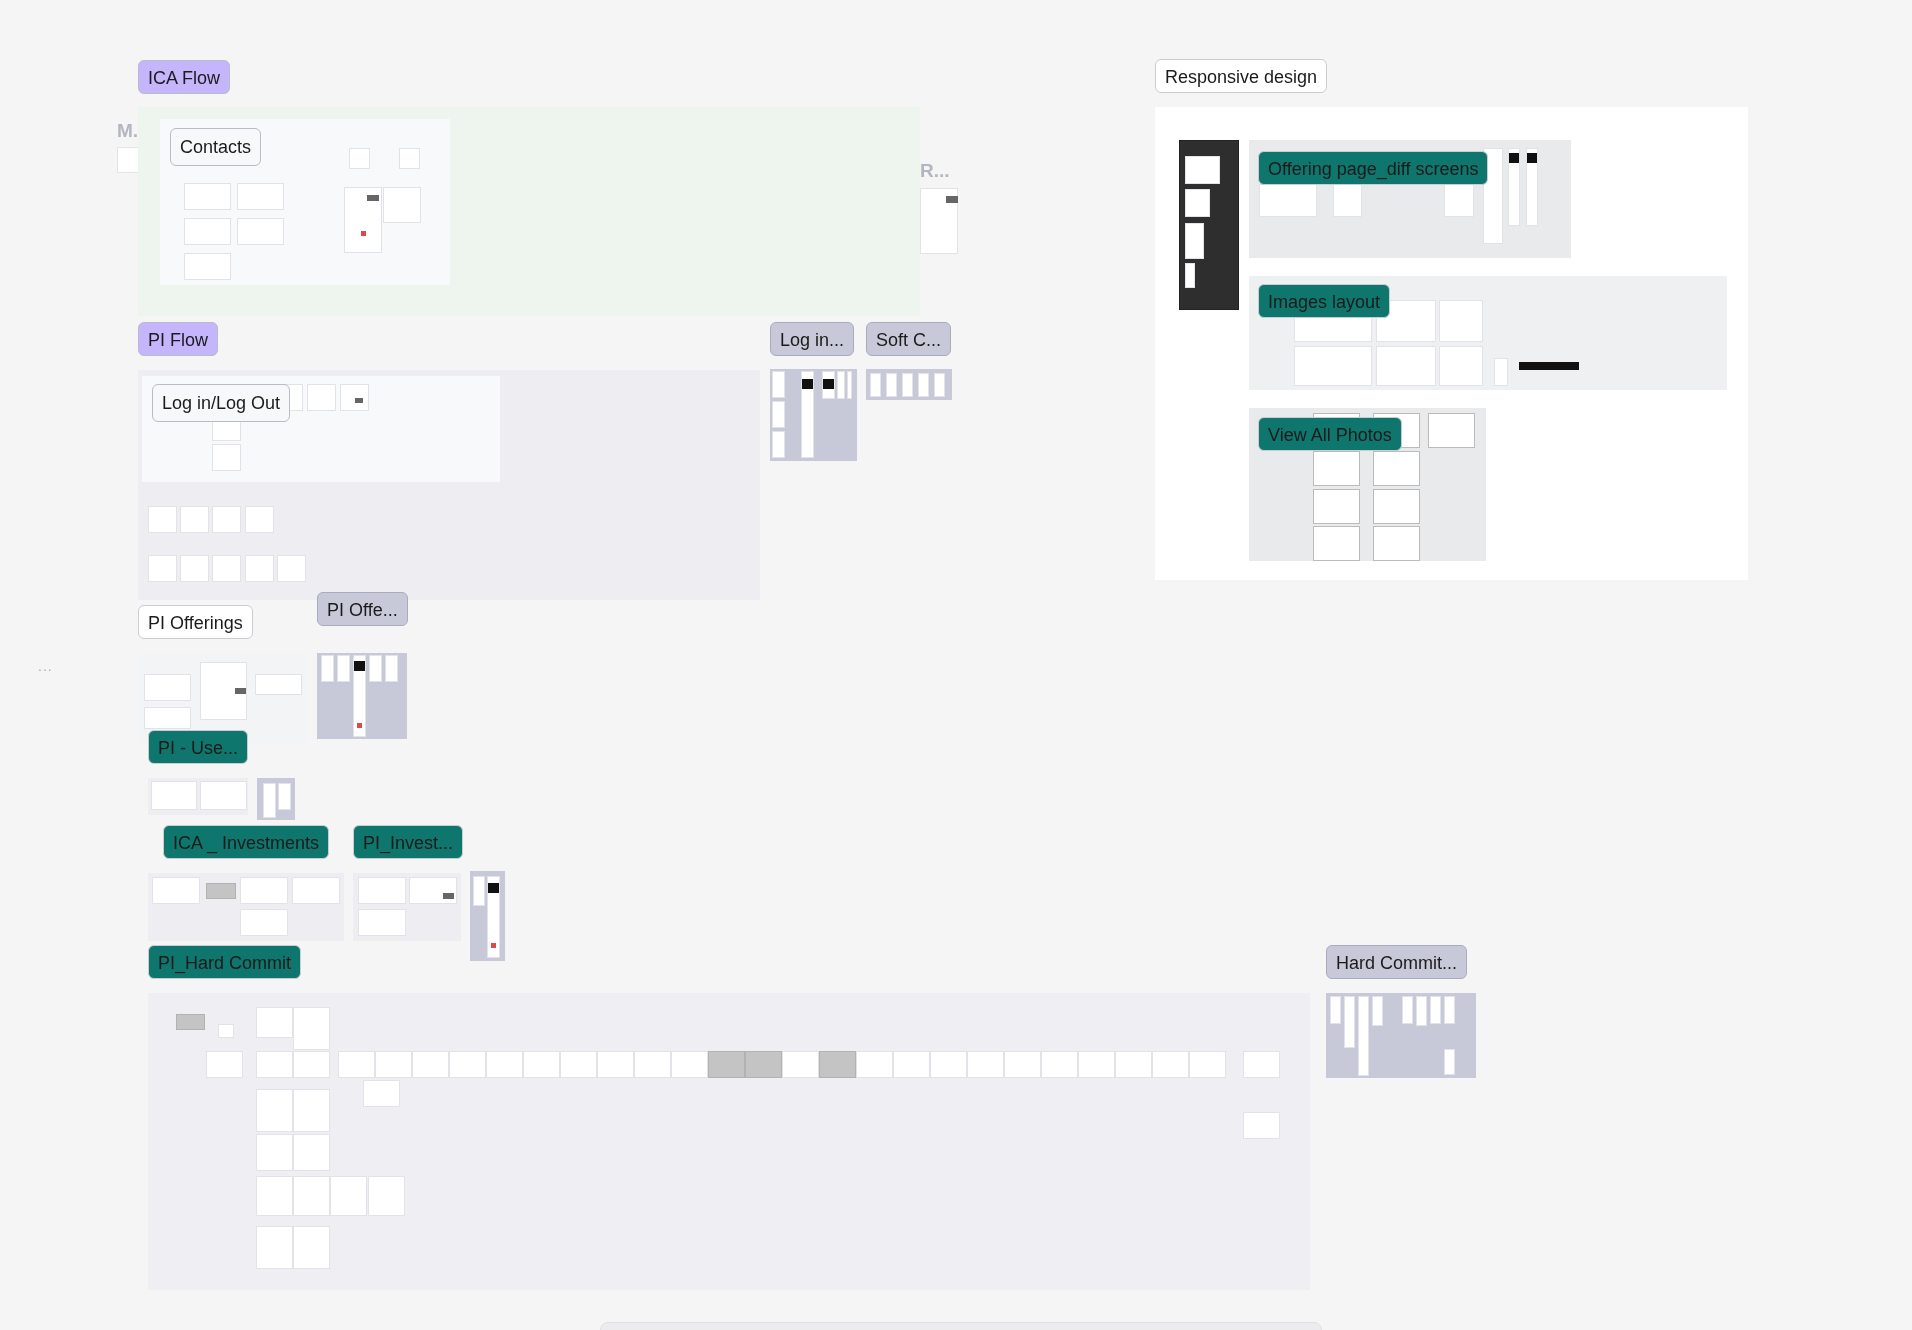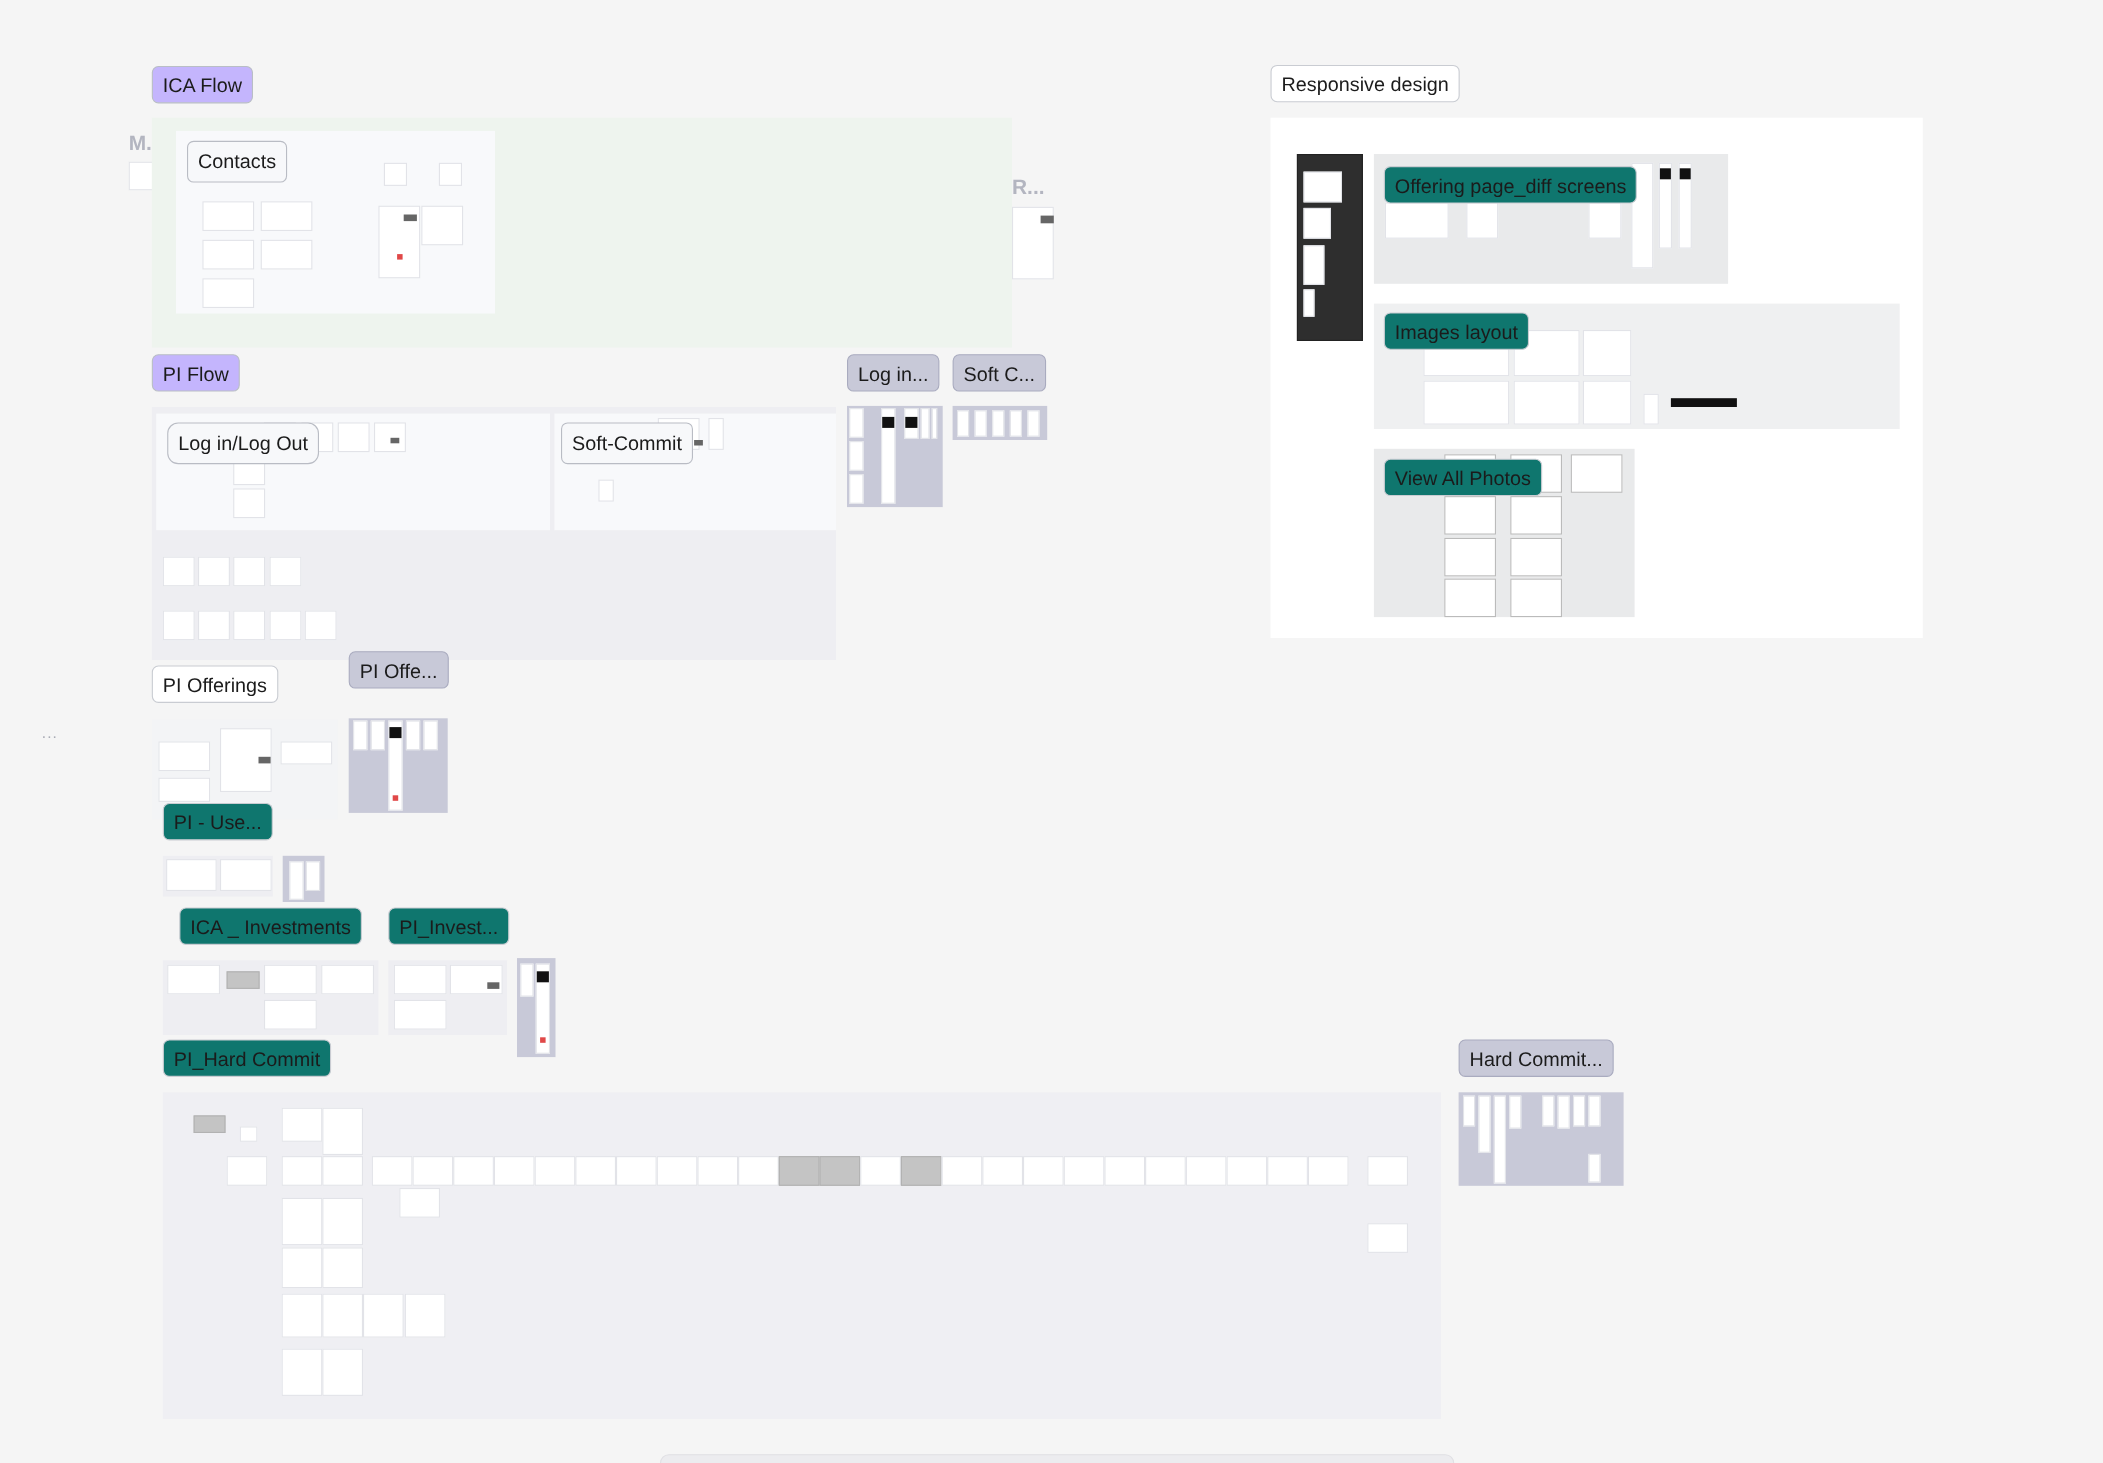--- a/index.html
+++ b/index.html
@@ -97,28 +97,21 @@
 <div class="label grey" style="left:138px;top:322px;">PI Flow</div>
 <div class="section" style="left:138px;top:370px;width:622px;height:230px;background:#eeeef2;">
   <div class="section" style="left:4px;top:6px;width:358px;height:106px;background:#f8f9fb;">
     <div class="frame" style="left:98px;top:8px;width:29px;height:27px;"></div>
     <div class="frame" style="left:132px;top:8px;width:29px;height:27px;"></div>
     <div class="frame" style="left:165px;top:8px;width:29px;height:27px;"></div>
     <div class="frame" style="left:198px;top:8px;width:29px;height:27px;"></div>
     <div class="frame" style="left:70px;top:38px;width:29px;height:27px;"></div>
     <div class="frame" style="left:70px;top:68px;width:29px;height:27px;"></div>
     <div class="abs" style="left:213px;top:22px;width:8px;height:5px;background:#666;"></div>
-    <div class="label inner" style="left:10px;top:8px;border-radius:10px;">Log in/Log Out</div>
-  </div>
-  <div class="section" style="left:366px;top:6px;width:256px;height:106px;background:#f8f9fb;">
-    <div class="frame" style="left:94px;top:4px;width:38px;height:29px;"></div>
-    <div class="frame" style="left:140px;top:4px;width:14px;height:29px;"></div>
-    <div class="abs" style="left:127px;top:24px;width:8px;height:5px;background:#666;"></div>
-    <div class="frame" style="left:40px;top:60px;width:14px;height:20px;"></div>
-    <div class="label inner" style="left:6px;top:8px;">Soft-Commit</div>
+    <div class="label inner" style="left:10px;top:8px;">Log in/Log Out</div>
   </div>
   <div class="frame" style="left:10px;top:136px;width:29px;height:27px;"></div>
   <div class="frame" style="left:42px;top:136px;width:29px;height:27px;"></div>
   <div class="frame" style="left:74px;top:136px;width:29px;height:27px;"></div>
   <div class="frame" style="left:107px;top:136px;width:29px;height:27px;"></div>
   <div class="frame" style="left:10px;top:185px;width:29px;height:27px;"></div>
   <div class="frame" style="left:42px;top:185px;width:29px;height:27px;"></div>
   <div class="frame" style="left:74px;top:185px;width:29px;height:27px;"></div>
   <div class="frame" style="left:107px;top:185px;width:29px;height:27px;"></div>
   <div class="frame" style="left:139px;top:185px;width:29px;height:27px;"></div>

